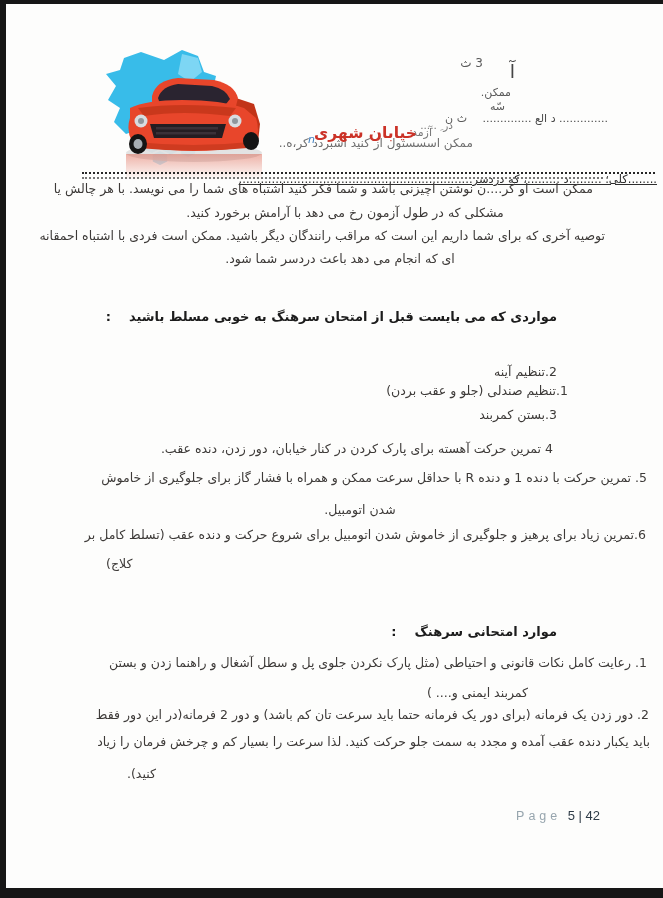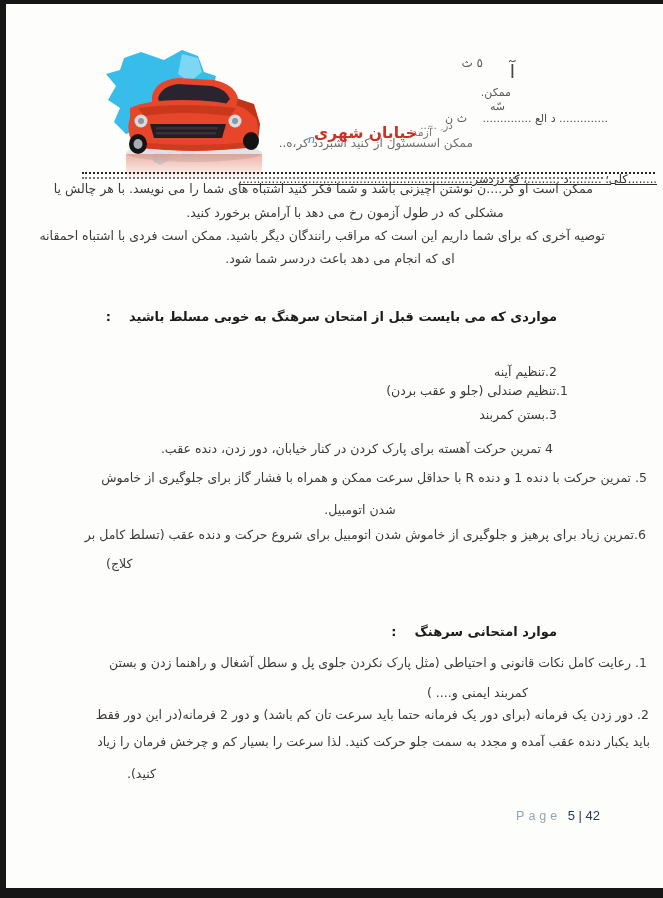--- a/index.html
+++ b/index.html
@@ -109,21 +109,21 @@
       <circle cx="149" cy="75" r="6.5" fill="#d8dce0"></circle>
         <circle cx="149" cy="75" r="3" fill="#8f969c"></circle>
       <path d="M50 96 Q108 102 164 96 L162 102 Q108 107 52 102 Z" fill="#cf3b20"></path>
       <ellipse cx="52" cy="98" rx="9" ry="10" fill="#141414"></ellipse>
       <ellipse cx="52" cy="98" rx="4.5" ry="5" fill="#a7adb3"></ellipse>
       <ellipse cx="165" cy="95" rx="8" ry="9" fill="#141414"></ellipse>
       <rect x="40" y="108" width="136" height="26" fill="url(#rg)"></rect>
     </svg>
   </div>
 
-  <div class="ln faint" id="sc1">٥ ث</div>
+  <div class="ln faint" id="sc1">3 ث</div>
   <div class="ln" id="sc2">آ</div>
   <div class="ln faint" id="sc3">ممکن.</div>
   <div class="ln faint" id="sc4">ث ن</div>
   <div class="ln faint" id="sc5">سّه</div>
   <div class="ln" id="dotnote">.............. د الع ..............</div>
   <div class="ln faint" id="f1">در ِ .....</div>
   <div class="ln faint" id="f2">آزمد</div>
   <div class="ln" id="f3">ممکن اسسستول از کنید اشبردد کر،ه..</div>
   <div class="ln" id="bluen">n</div>
   <div class="ln" id="redlbl">خیابان شهری</div>

